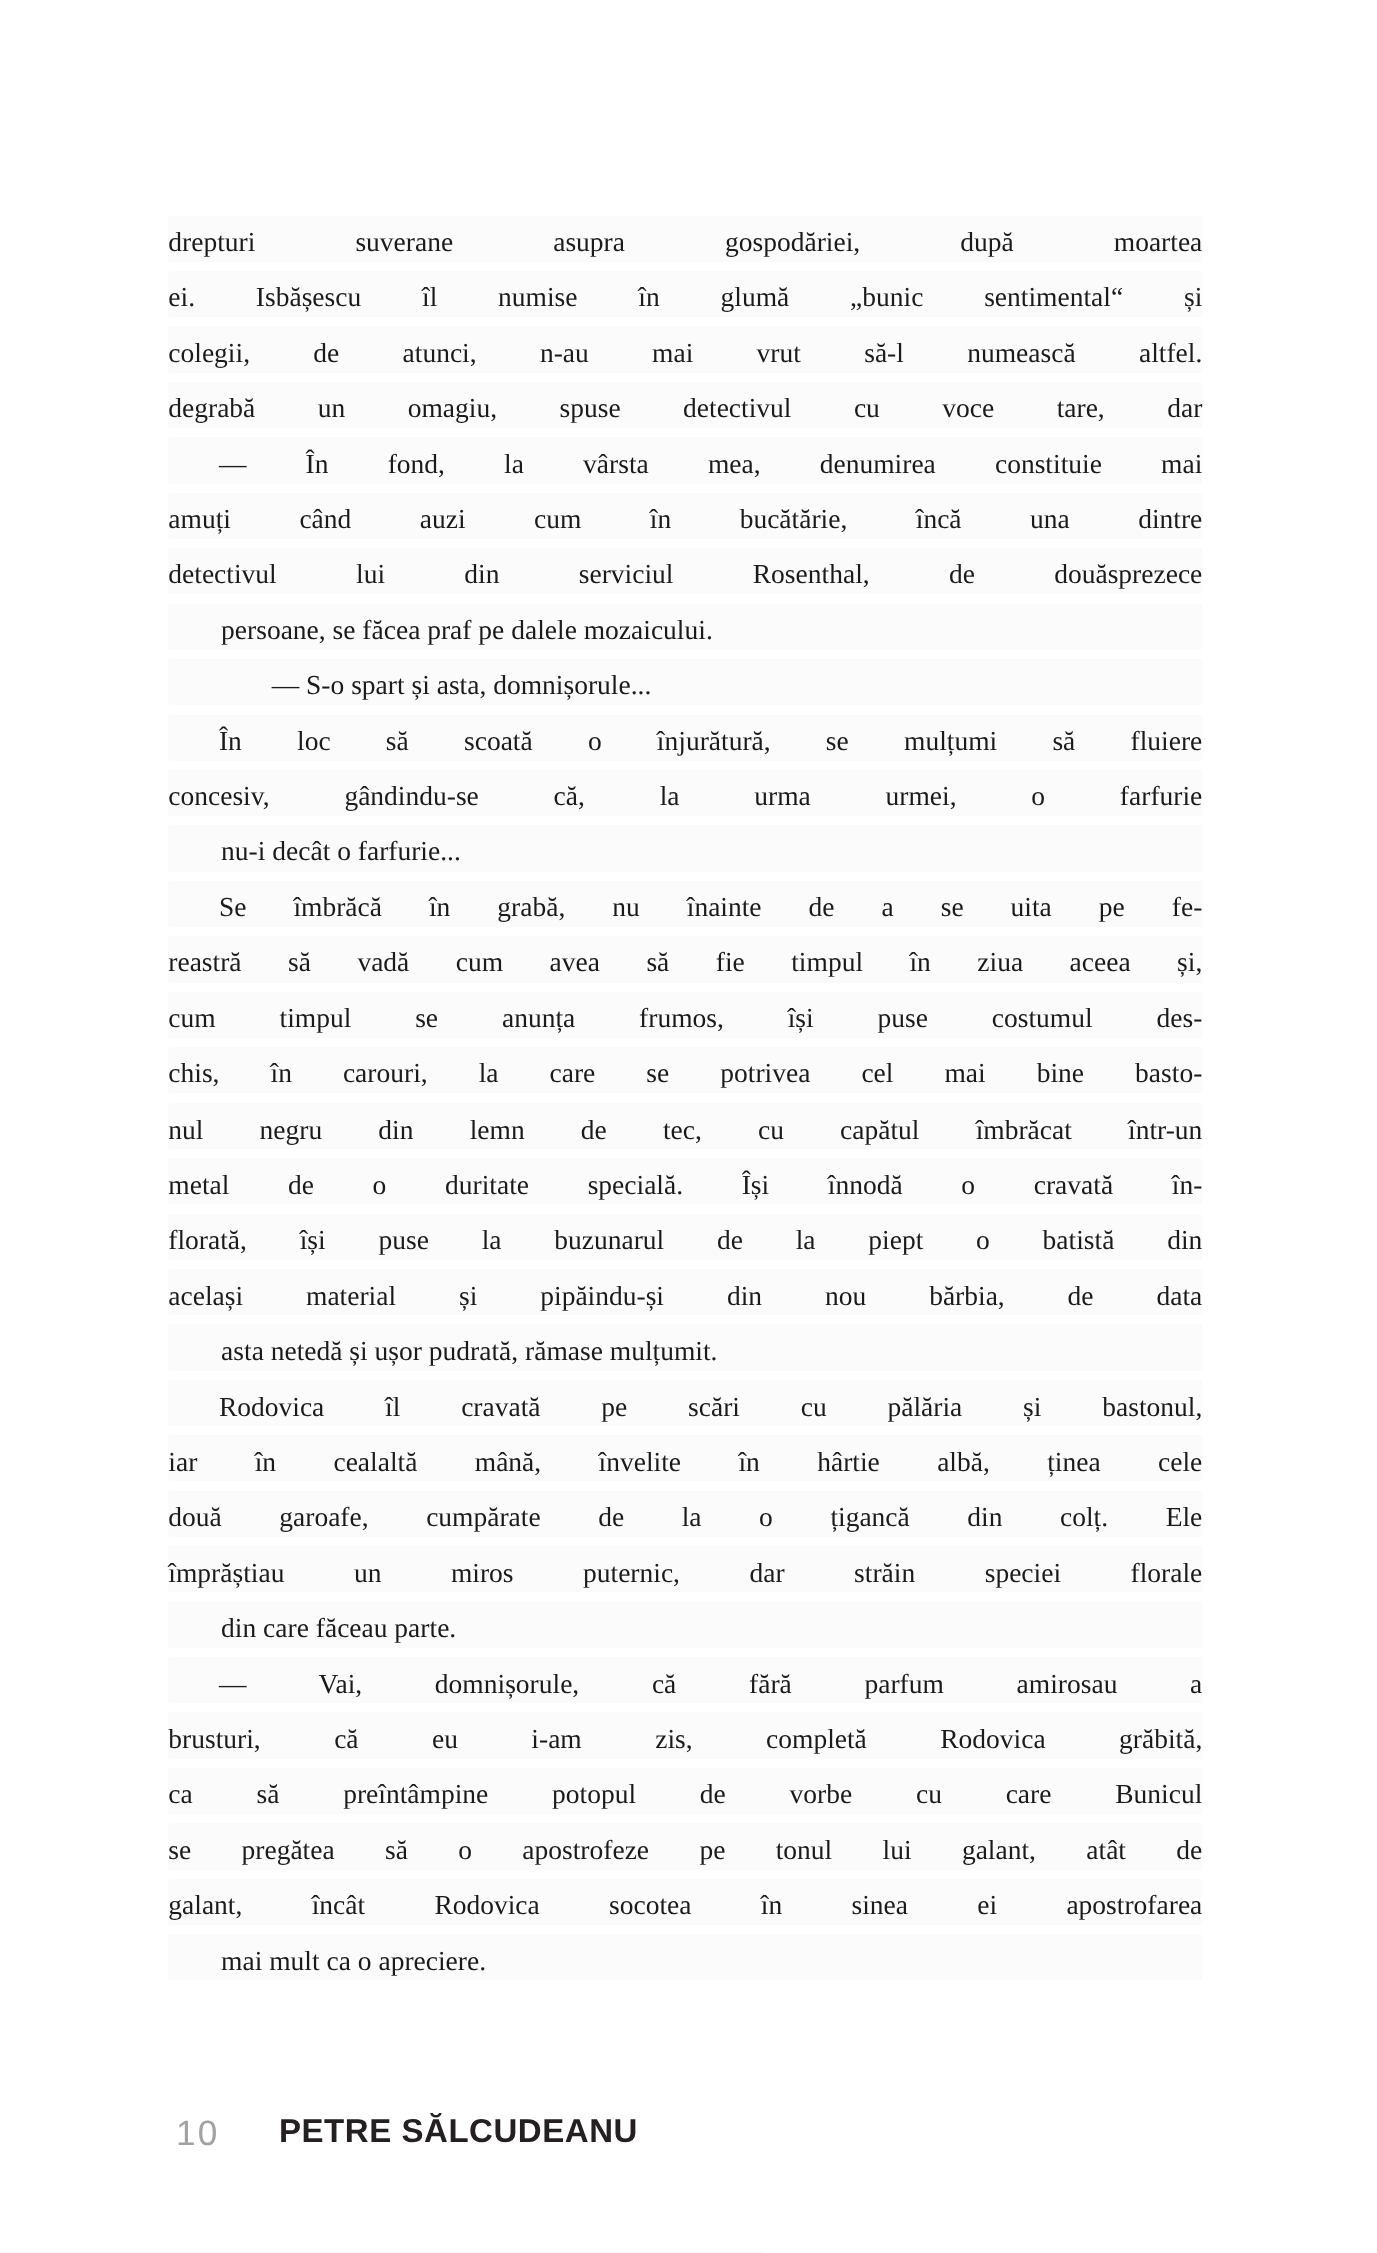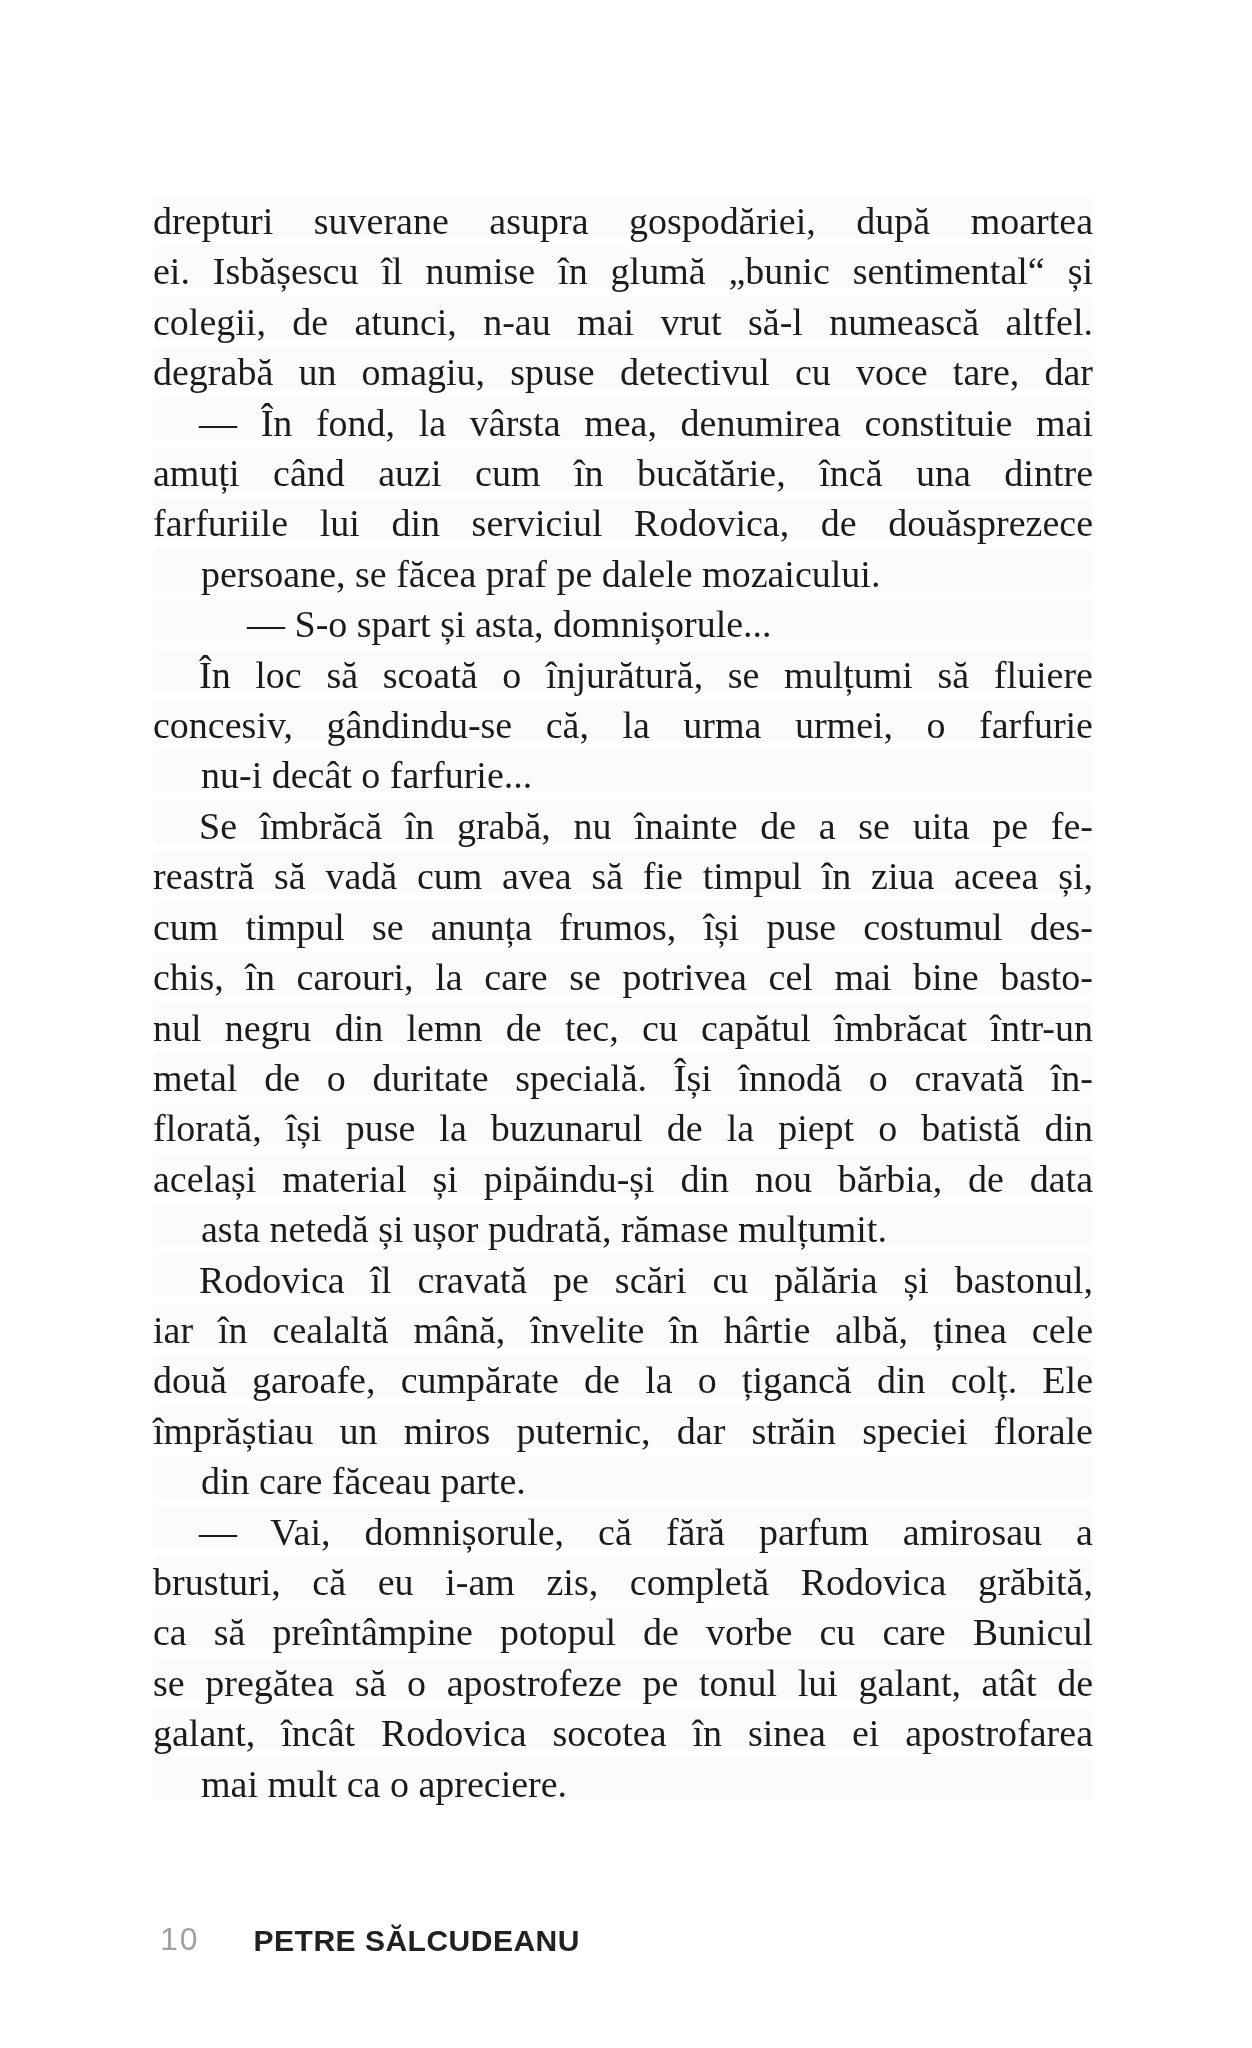--- a/index.html
+++ b/index.html
@@ -12,21 +12,21 @@
     background: #ffffff;
     font-family: "Liberation Serif", serif;
     overflow: hidden;
   }
   .text-block {
     position: absolute;
     left: 153px;
     top: 196px;
     width: 940px;
     color: #1b1b1b;
-    font-size: 38px;
+    font-size: 25px;
     line-height: 50.4px;
     
     background: repeating-linear-gradient(
       to bottom,
       rgba(0,0,0,0.016) 0px,
       rgba(0,0,0,0.016) 42px,
       rgba(0,0,0,0) 42px,
       rgba(0,0,0,0) 50.4px
     );
   }
@@ -34,21 +34,21 @@
     text-align: justify;
     text-align-last: justify;
   }
   .line.short { text-align-last: left; margin-left: 48px; }
   .line.indent { padding-left: 46px; }
   .footer {
     position: absolute;
     left: 160px;
     top: 1921px;
     display: flex;
-    align-items: flex-end;
+    align-items: flex-start;
     font-family: "Liberation Sans", sans-serif;
   }
   .pagenum {
     font-size: 32px;
     font-weight: 400;
     color: #a2a2a2;
     letter-spacing: 2px;
   }
   .author {
     margin-left: 54px;
@@ -62,21 +62,21 @@
 <body>
 
 <div class="page">
   <main class="text-block" id="text-block">
       <div class="line">drepturi suverane asupra gospodăriei, după moartea</div>
       <div class="line">ei. Isbășescu îl numise în glumă „bunic sentimental“ și</div>
       <div class="line">colegii, de atunci, n-au mai vrut să-l numească altfel.</div>
       <div class="line">degrabă un omagiu, spuse detectivul cu voce tare, dar</div>
       <div class="line indent">— În fond, la vârsta mea, denumirea constituie mai</div>
       <div class="line">amuți când auzi cum în bucătărie, încă una dintre</div>
-      <div class="line">farfuriile lui din serviciul Rodovica, de douăsprezece</div>
+      <div class="line">detectivul lui din serviciul Rosenthal, de douăsprezece</div>
       <div class="line short">persoane, se făcea praf pe dalele mozaicului.</div>
       <div class="line indent short">— S-o spart și asta, domnișorule...</div>
       <div class="line indent">În loc să scoată o înjurătură, se mulțumi să fluiere</div>
       <div class="line">concesiv, gândindu-se că, la urma urmei, o farfurie</div>
       <div class="line short">nu-i decât o farfurie...</div>
       <div class="line indent">Se îmbrăcă în grabă, nu înainte de a se uita pe fe-</div>
       <div class="line">reastră să vadă cum avea să fie timpul în ziua aceea și,</div>
       <div class="line">cum timpul se anunța frumos, își puse costumul des-</div>
       <div class="line">chis, în carouri, la care se potrivea cel mai bine basto-</div>
       <div class="line">nul negru din lemn de tec, cu capătul îmbrăcat într-un</div>

